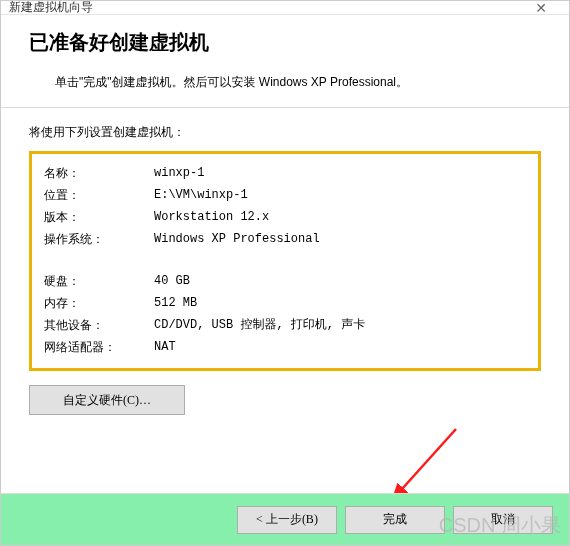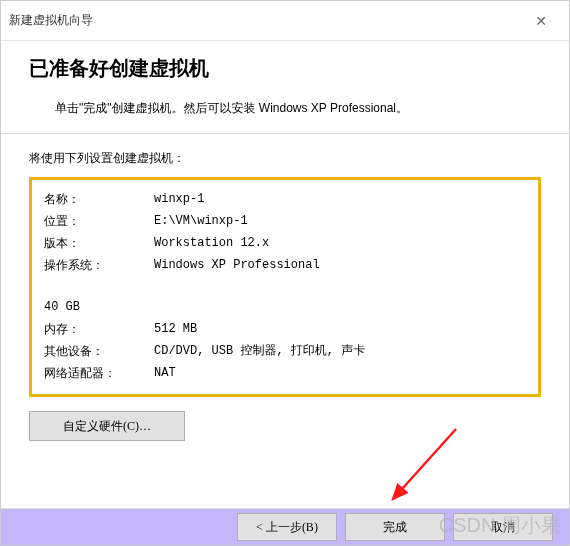--- a/index.html
+++ b/index.html
@@ -7,21 +7,21 @@
       font-family: "Microsoft YaHei", "Segoe UI", Tahoma, sans-serif;
       font-size: 12px;
       background: #fff;
       width: 570px;
       height: 546px;
       overflow: hidden;
       position: relative;
       border: 1px solid #ccc;
     }
     .titlebar {
-      height: 40px;
+      height: 14px;
       display: flex;
       align-items: center;
       padding: 0 8px;
       background: #fff;
       border-bottom: 1px solid #e5e5e5;
       color: #333;
     }
     .titlebar .title { flex: 1; font-size: 12px; }
     .titlebar .close {
       width: 40px;
@@ -61,28 +61,28 @@
       cursor: pointer;
       color: #000;
     }
     .btn-hw {
       width: 156px;
       height: 30px;
     }
     .footer {
       position: absolute;
       bottom: 0; left: 0; right: 0;
-      height: 37px;
+      height: 52px;
       border-top: 1px solid #dcdcdc;
       display: flex;
       align-items: center;
       justify-content: flex-end;
       padding: 0 16px;
       gap: 8px;
-      background: #c4b5fd;
+      background: #86efac;
     }
     .btn-nav { width: 100px; }
     .watermark {
       position: absolute;
       bottom: 6px; right: 8px;
       color: rgba(180,180,180,0.7);
       font-size: 20px;
       pointer-events: none;
     }
     .arrow {
@@ -118,20 +118,21 @@
     <div class="summary-row">
       <span class="label">版本：</span>
       <span class="value">Workstation 12.x</span>
     </div>
     <div class="summary-row">
       <span class="label">操作系统：</span>
       <span class="value">Windows XP Professional</span>
     </div>
     <div class="blank-row"></div>
     <div class="summary-row">
+      <span class="label">硬盘：</span>
       <span class="value">40 GB</span>
     </div>
     <div class="summary-row">
       <span class="label">内存：</span>
       <span class="value">512 MB</span>
     </div>
     <div class="summary-row">
       <span class="label">其他设备：</span>
       <span class="value">CD/DVD, USB 控制器, 打印机, 声卡</span>
     </div>

